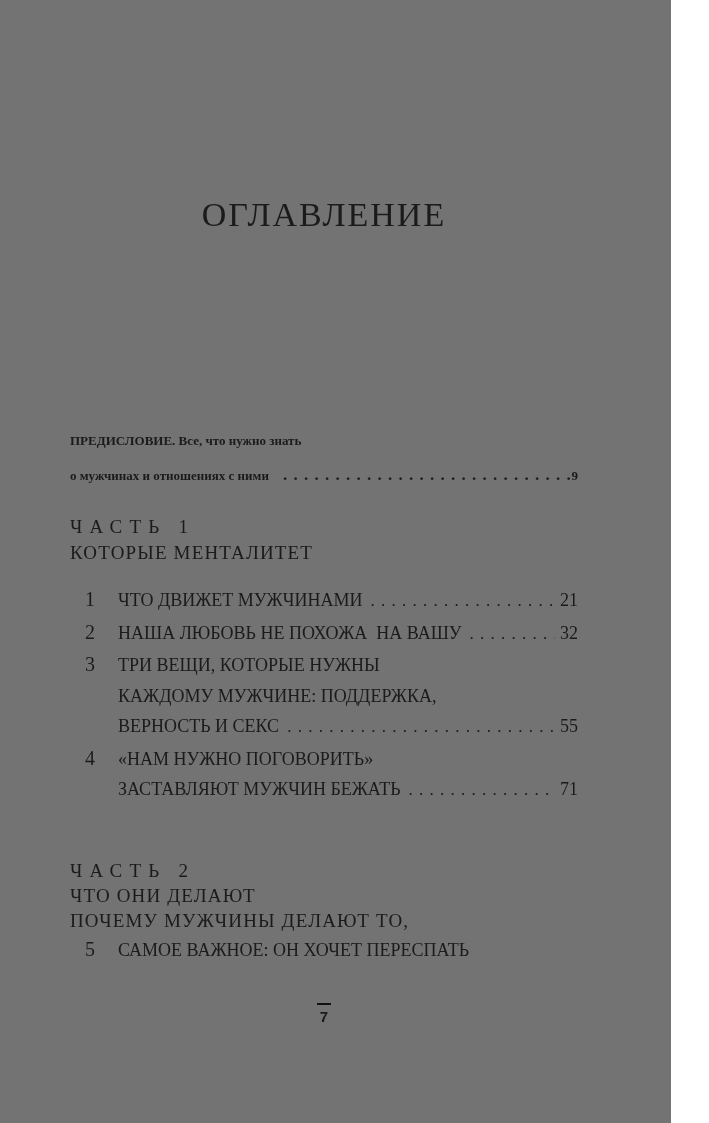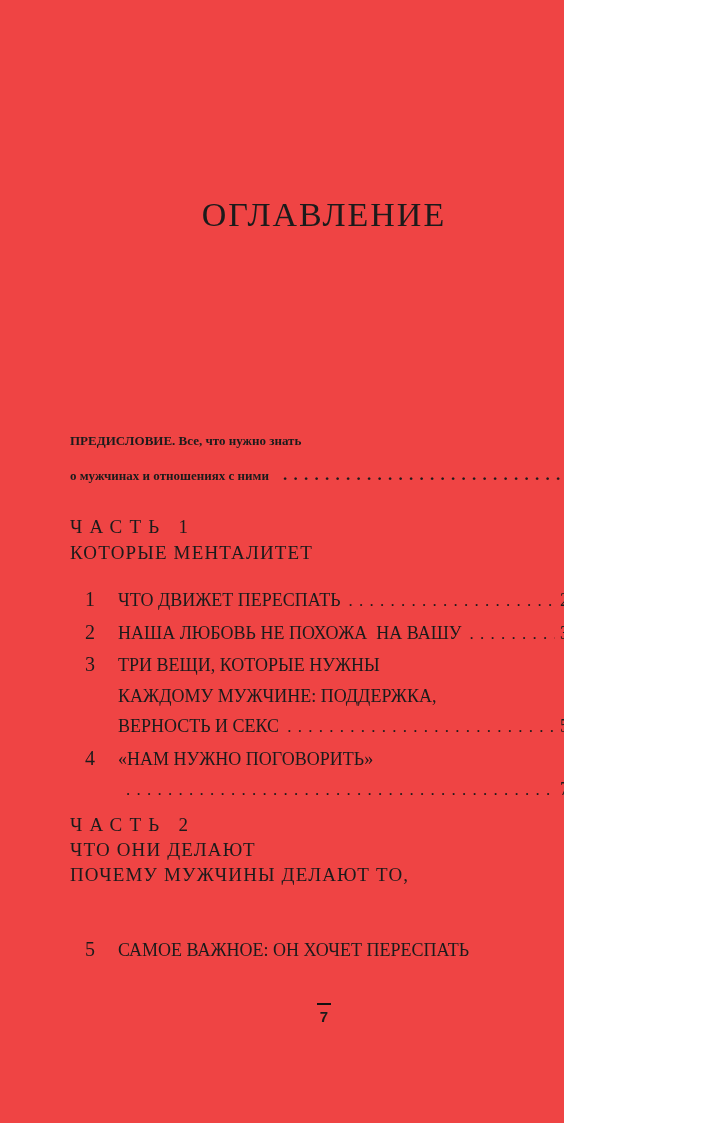--- a/index.html
+++ b/index.html
@@ -3,36 +3,36 @@
 <meta charset="utf-8">
 <style>
   html,body{margin:0;padding:0;}
   body{
     width:709px;height:1123px;
     background:#ffffff;
     font-family:"Liberation Serif","DejaVu Serif",serif;
     color:#1b1b1b;
     -webkit-font-smoothing:antialiased;
   }
-  .page{position:relative;width:564px;height:1123px;background:#ef4444;overflow:hidden;}
+  .page{position:relative;width:671px;height:1123px;background:#737373;overflow:hidden;}
   .block{position:absolute;left:70px;width:508px;}
 
   .title-wrap{top:196px;text-align:center;}
   .title{
     font-size:34px;letter-spacing:2px;font-weight:normal;
     margin:0;display:inline-block;
   }
 
   .preface{top:424px;font-weight:bold;font-size:13px;line-height:34px;}
   .preface .line{display:flex;align-items:baseline;}
   .preface .txt{white-space:pre;}
 
   .part-head{text-align:left;}
   .part1-head{top:514px;line-height:26px;}
-  .part2-head{top:812px;line-height:25px;}
+  .part2-head{top:858px;line-height:25px;}
   .part-label{font-size:19px;letter-spacing:0.38em;display:block;}
   .part-subtitle{font-size:19px;letter-spacing:0.06em;display:block;}
 
   .entries{font-size:18px;line-height:30.5px;}
   .entries-1{top:584px;}
   .entries-2{top:934px;}
   .line{display:flex;align-items:baseline;}
   .num{flex:0 0 48px;box-sizing:border-box;padding-left:15px;font-size:20px;}
   .cont{padding-left:48px;}
   .txt{white-space:pre;flex:none;}
@@ -72,21 +72,21 @@
   </div>
 
   <div class="block part-head part1-head">
     <span class="part-label">ЧАСТЬ 1</span>
     <span class="part-subtitle">КОТОРЫЕ МЕНТАЛИТЕТ</span>
   </div>
 
   <div class="block entries entries-1">
     <div class="line">
       <span class="num">1</span>
-      <span class="txt">ЧТО ДВИЖЕТ ПЕРЕСПАТЬ</span>
+      <span class="txt">ЧТО ДВИЖЕТ МУЖЧИНАМИ</span>
       <span class="dots"></span>
       <span class="pg">21</span>
     </div>
     <div class="line">
       <span class="num">2</span>
       <span class="txt">НАША ЛЮБОВЬ НЕ ПОХОЖА  НА ВАШУ</span>
       <span class="dots"></span>
       <span class="pg">32</span>
     </div>
     <div class="line">
@@ -99,20 +99,21 @@
     <div class="line cont">
       <span class="txt">ВЕРНОСТЬ И СЕКС</span>
       <span class="dots"></span>
       <span class="pg">55</span>
     </div>
     <div class="line">
       <span class="num">4</span>
       <span class="txt">«НАМ НУЖНО ПОГОВОРИТЬ»</span>
     </div>
     <div class="line cont">
+      <span class="txt">ЗАСТАВЛЯЮТ МУЖЧИН БЕЖАТЬ</span>
       <span class="dots"></span>
       <span class="pg">71</span>
     </div>
   </div>
 
   <div class="block part-head part2-head">
     <span class="part-label">ЧАСТЬ 2</span>
     <span class="part-subtitle">ЧТО ОНИ ДЕЛАЮТ</span>
     <span class="part-subtitle">ПОЧЕМУ МУЖЧИНЫ ДЕЛАЮТ ТО,</span>
   </div>

